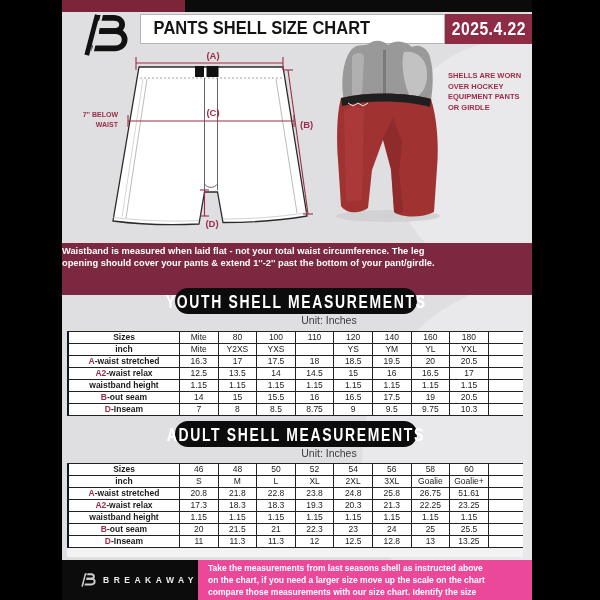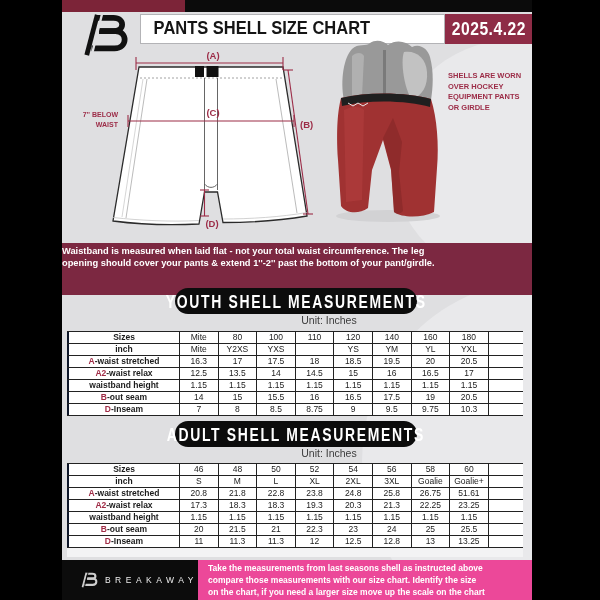--- a/index.html
+++ b/index.html
@@ -37,21 +37,21 @@
   .trow{display:grid;grid-template-columns:113px repeat(8,38.6px) 1fr;height:12px;border-bottom:1px solid #222;box-sizing:border-box}
   .tcell{font-size:8.5px;line-height:11px;text-align:center;color:#1b1b1b;overflow:hidden;white-space:nowrap;box-sizing:border-box}
   .tlabel{font-weight:bold;border-left:2px solid #0f172a;border-right:1px solid #222}
   .tval{border-right:1px solid #222}
   .thead .tval{font-weight:normal}
   .pfx{color:#a02c46}
 
   .white-strip{left:5px;top:548px;width:456px;height:9px;background:#f3f3f4}
 
   .footer-black{left:0;top:560px;width:136px;height:40px;background:#0c0c0c;display:flex;align-items:center}
-  .footer-brand{color:#ededed;font-size:8.5px;font-weight:normal;letter-spacing:4.5px;margin-left:6px;white-space:nowrap}
+  .footer-brand{color:#ededed;font-size:8.5px;font-weight:bold;letter-spacing:4.5px;margin-left:6px;white-space:nowrap}
   .footer-maroon{left:136px;top:560px;width:334px;height:40px;background:#ec4899;color:#fff;font-size:8.5px;font-weight:bold;line-height:12.2px;padding:2px 0 0 10px;box-sizing:border-box}
   .footer-maroon span{display:block;white-space:nowrap}
 </style>
 </head>
 <body>
 
 <div id="page">
 
   <div class="wm" style="left:300px;top:280px;width:360px;height:360px"></div>
   <div class="wm" style="left:330px;top:40px;width:240px;height:240px"></div>
@@ -326,17 +326,17 @@
     <svg width="34" height="28" viewBox="0 0 60 46" style="margin-left:16px">
       <path d="M24,5 L41,5 C53,5 53,19 41,19 L26,19" fill="none" stroke="#cfcfcf" stroke-width="6"></path>
       <path d="M26,19 L43,19 C56,19 56,37 42,37 L18,37" fill="none" stroke="#cfcfcf" stroke-width="6"></path>
       <line x1="24" y1="2" x2="13" y2="44" stroke="#cfcfcf" stroke-width="5"></line>
       <line x1="29" y1="1" x2="18" y2="45" stroke="#0c0c0c" stroke-width="2.5"></line>
     </svg>
     <div class="footer-brand">BREAKAWAY</div>
   </div>
   <div class="layer footer-maroon">
     <span>Take the measurements from last seasons shell as instructed above</span>
+    <span>on the chart, if you need a larger size move up the scale on the chart</span>
     <span>compare those measurements  with our size chart. Identify the size</span>
-    <span>on the chart, if you need a larger size move up the scale on the chart</span>
   </div>
 
 </div>
 
 </body></html>

